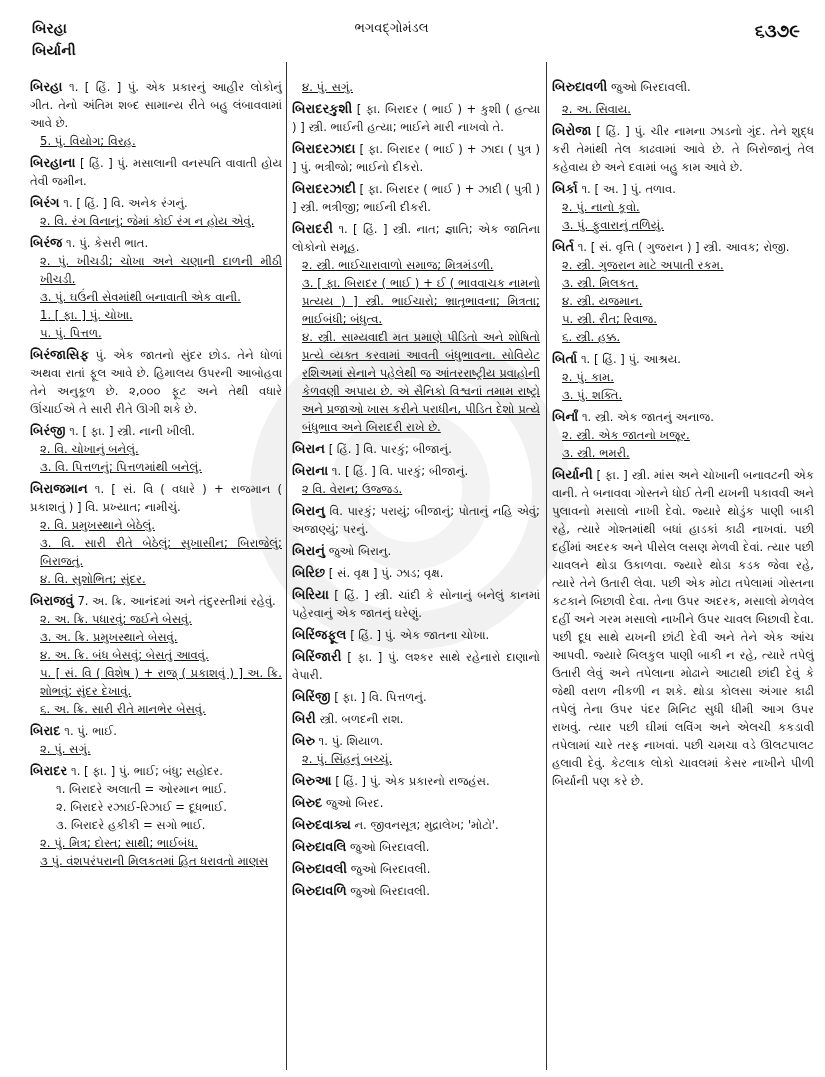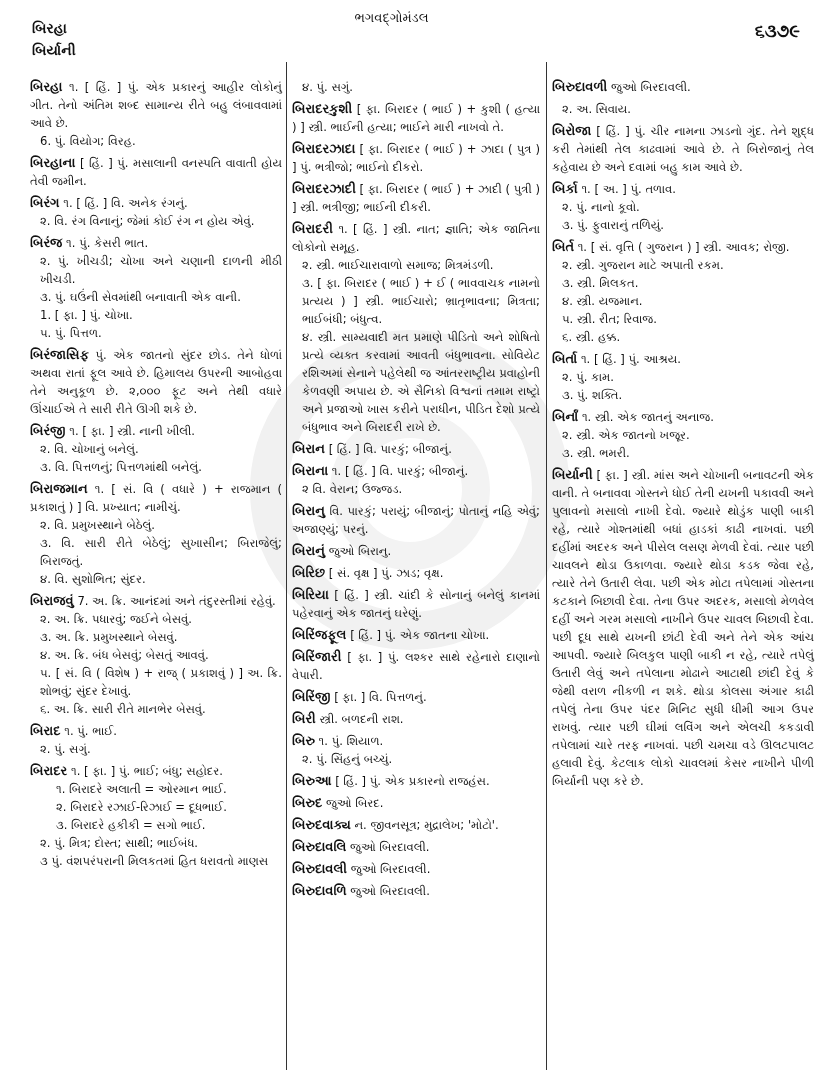--- a/index.html
+++ b/index.html
@@ -13,53 +13,53 @@
     pointer-events: none;
   }
   .watermark2 {
     position: absolute; left: 330px; top: 410px; width: 160px; height: 160px;
     border-radius: 50%; border: 28px solid #f3f3f3; box-sizing: border-box;
     pointer-events: none;
   }
   .header { position: absolute; top: 10px; left: 0; width: 825px; height: 50px; }
   .guide-top { position: absolute; left: 32px; top: 10px; font-size: 14px; font-weight: bold; }
   .guide-bottom { position: absolute; left: 32px; top: 32px; font-size: 14px; font-weight: bold; }
-  .running-title { position: absolute; left: 0; width: 783px; top: 0; text-align: center; font-size: 13px; }
+  .running-title { position: absolute; left: 0; width: 783px; top: 10px; text-align: center; font-size: 13px; }
   .page-number { position: absolute; right: 25px; top: 10px; font-size: 18px; font-weight: bold; }
   .columns { position: absolute; top: 62px; left: 30px; width: 790px; height: 1010px; }
   .col { position: absolute; top: 16px; height: 1008px; font-size: 11.6px; line-height: 18px; }
   .col1 { left: 0; width: 252px; }
   .col2 { left: 262px; width: 248px; }
   .col3 { left: 522px; width: 262px; }
   .rule { position: absolute; top: 0; width: 1px; height: 1008px; background: #333; }
   .rule1 { left: 256px; }
   .rule2 { left: 516px; }
   .entry { margin-bottom: 4px; text-align: justify; }
   .hw { font-weight: bold; font-size: 13px; }
-  .sense { padding-left: 10px; }
+  .sense { padding-left: 10px; text-decoration: underline; }
   .sub { padding-left: 26px; }
 </style>
 </head>
 <body>
 
 <div class="watermark"></div>
 <div class="watermark2"></div>
 
 <div class="header">
   <div class="guide-top">બિરહા</div>
   <div class="guide-bottom">બિર્યાની</div>
   <div class="running-title">ભગવદ્ગોમંડલ</div>
   <div class="page-number">૬૩૭૯</div>
 </div>
 
 <div class="columns">
   <div class="col col1">
       <div class="entry">
         <div><span class="hw">બિરહા</span> <span>૧. [ હિં. ] પું. એક પ્રકારનું આહીર લોકોનું ગીત. તેનો અંતિમ શબ્દ સામાન્ય રીતે બહુ લંબાવવામાં આવે છે.</span></div>
-        <div class="sense">6. પું. વિયોગ; વિરહ.</div>
+        <div class="sense">5. પું. વિયોગ; વિરહ.</div>
       </div>
       <div class="entry">
         <div><span class="hw">બિરહાના</span> <span>[ હિં. ] પું. મસાલાની વનસ્પતિ વાવાતી હોય તેવી જમીન.</span></div>
       </div>
       <div class="entry">
         <div><span class="hw">બિરંગ</span> <span>૧. [ હિં. ] વિ. અનેક રંગનું.</span></div>
         <div class="sense">૨. વિ. રંગ વિનાનું; જેમાં કોઈ રંગ ન હોય એવું.</div>
       </div>
       <div class="entry">
         <div><span class="hw">બિરંજ</span> <span>૧. પું. કેસરી ભાત.</span></div>

